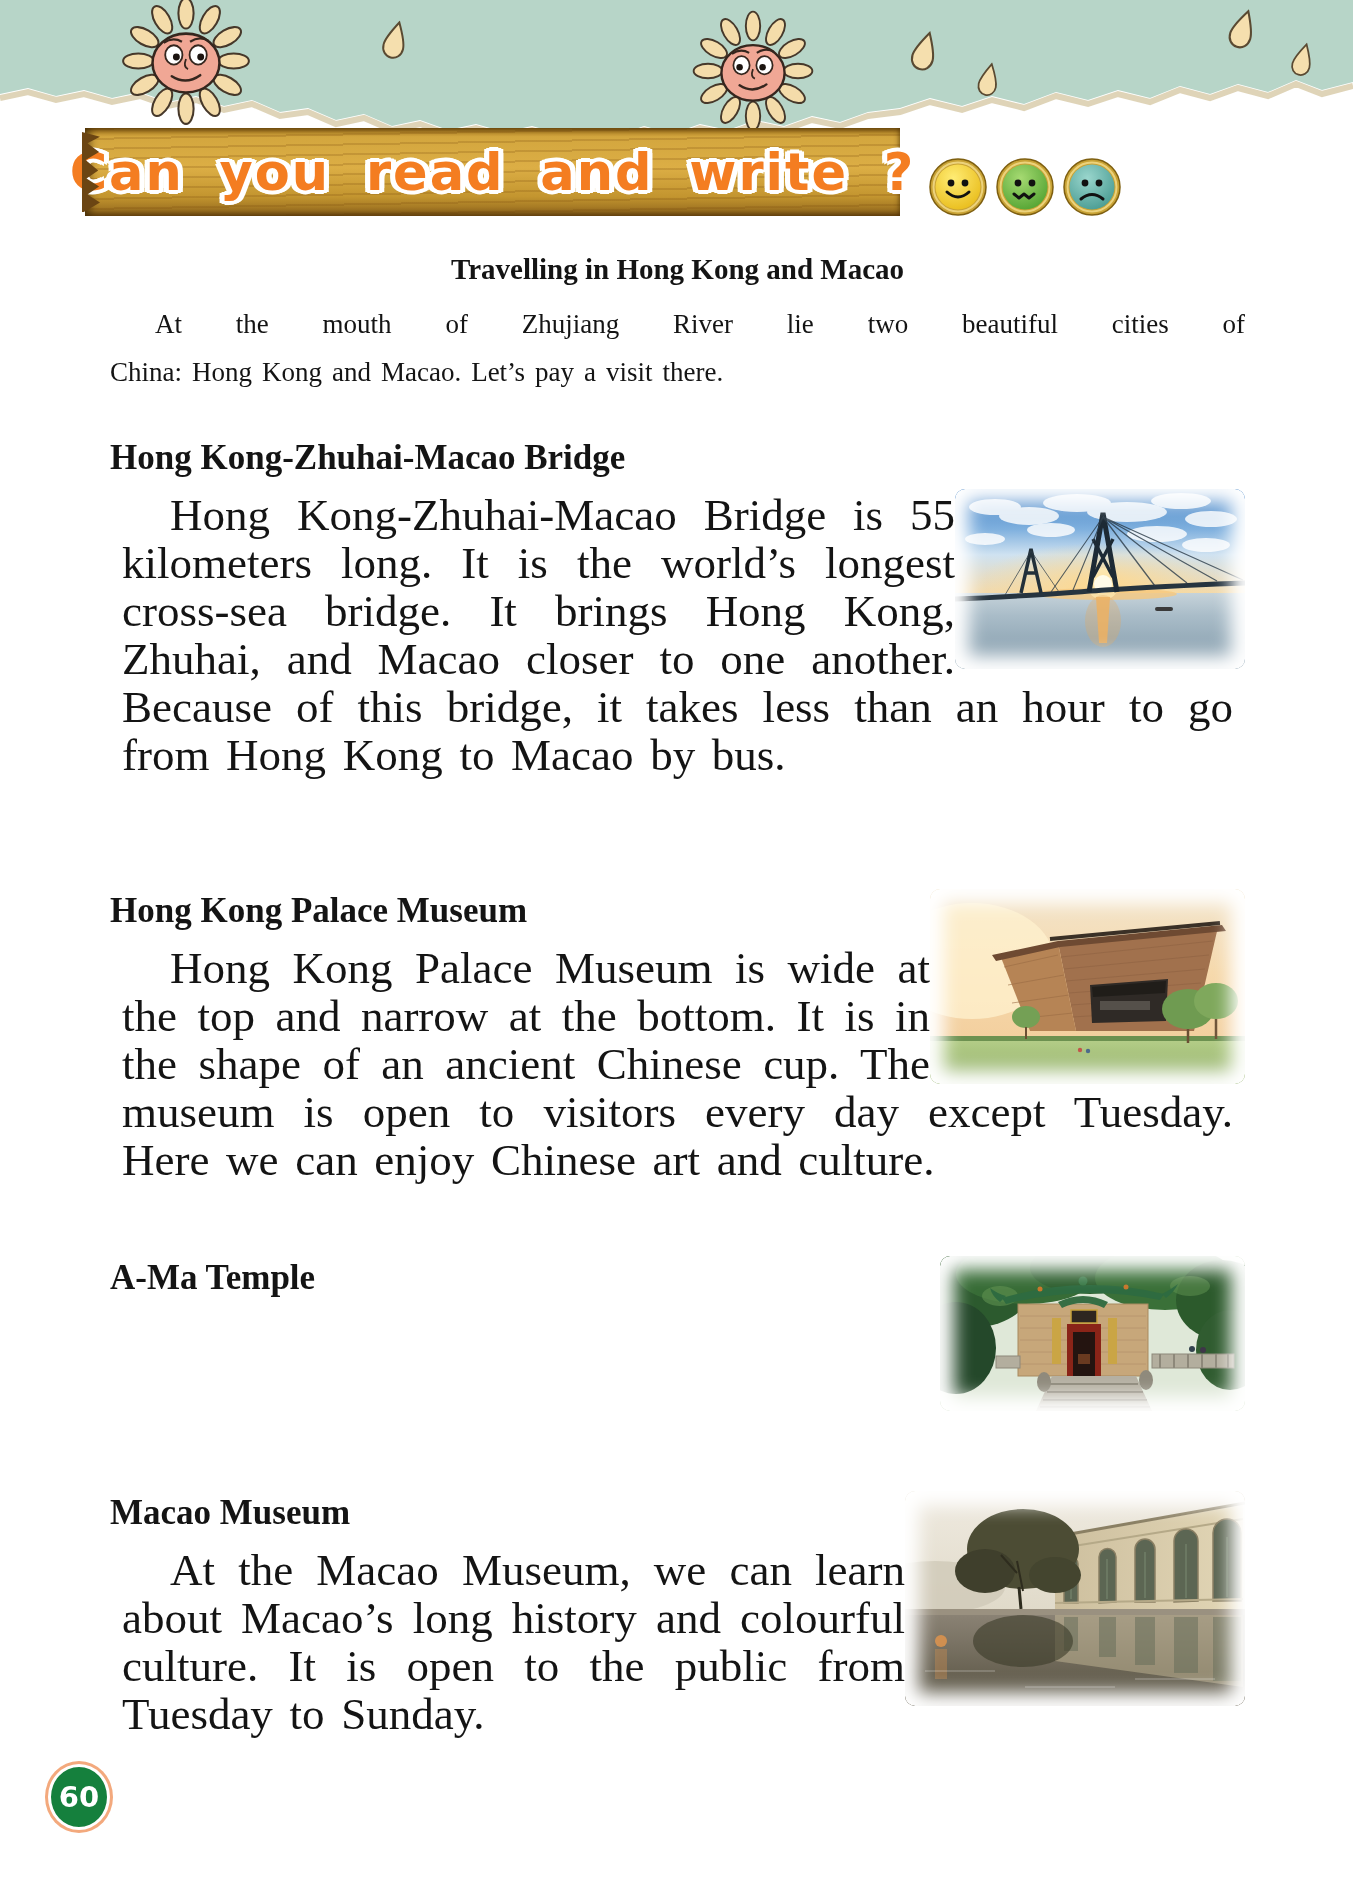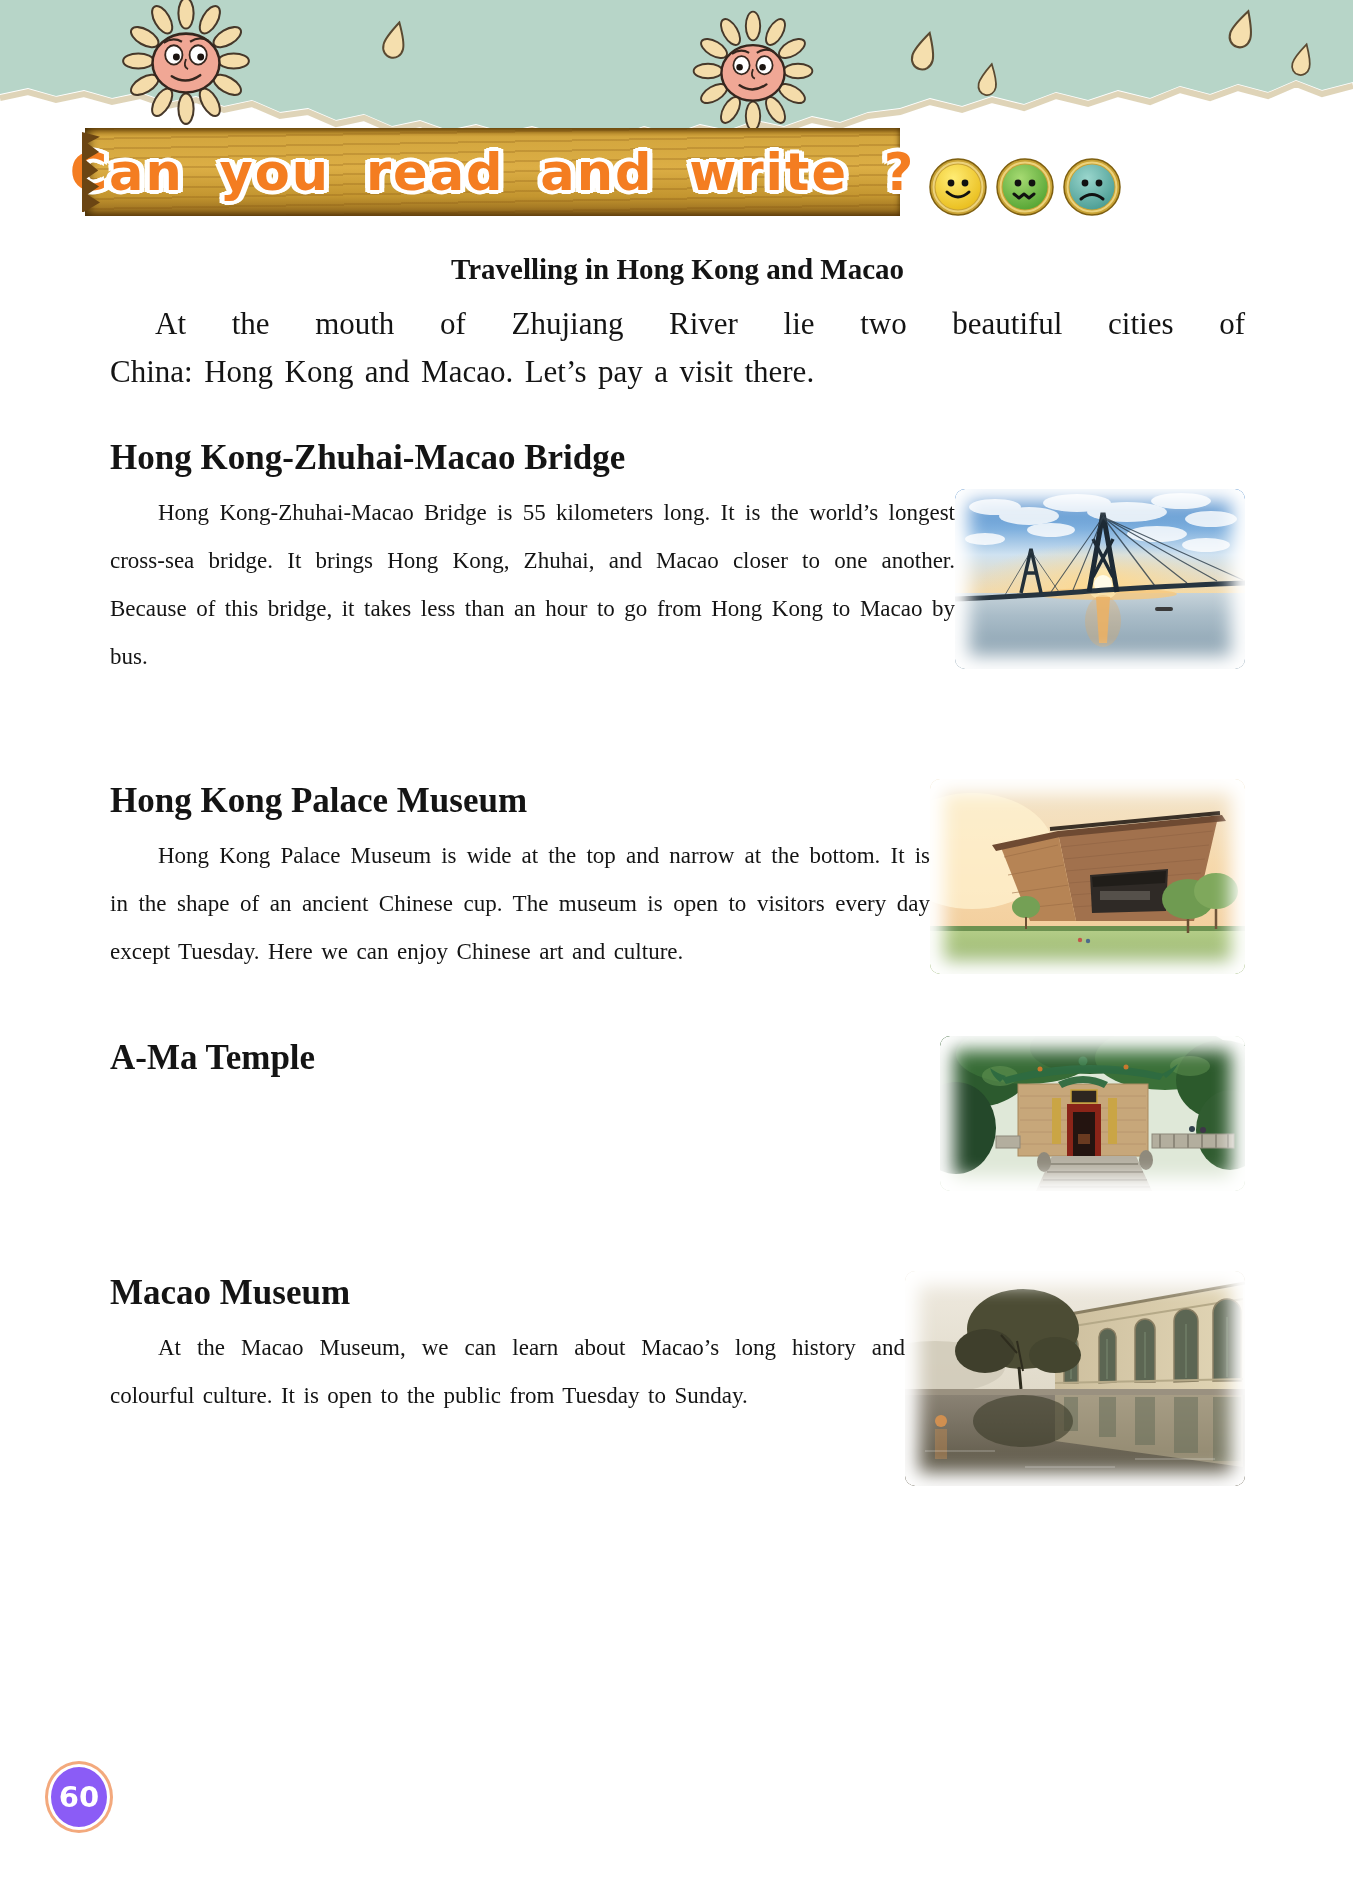--- a/index.html
+++ b/index.html
@@ -32,43 +32,43 @@
          text-shadow:
            -4px 0 0 #fff,4px 0 0 #fff,0 -4px 0 #fff,0 4px 0 #fff,
            -3px -3px 0 #fff,3px -3px 0 #fff,-3px 3px 0 #fff,3px 3px 0 #fff,
            -5px 2px 0 #fff,5px 2px 0 #fff,-5px -2px 0 #fff,5px -2px 0 #fff;}
   .faces{position:absolute;left:928px;top:157px;display:flex;gap:7px;}
   .face{width:60px;height:60px;}
 
   
   .content{position:absolute;left:110px;top:232px;width:1135px;}
   h1.title{margin:16px 0 10px 0;font-size:29px;line-height:42px;text-align:center;font-weight:bold;}
-  .intro-line{font-size:31px;line-height:48px;word-spacing:.12em;}
+  .intro-line{font-size:27px;line-height:48px;word-spacing:.12em;}
   .intro-l1{padding-left:45px;text-align:justify;text-align-last:justify;}
   .sec{position:relative;}
   .sec::after{content:"";display:block;clear:both;}
   .sec h2{margin:0 0 10px 0;font-size:35px;line-height:43px;font-weight:bold;}
-  .sec p{margin:0;font-size:23px;line-height:48px;text-align:justify;
+  .sec p{margin:12px;font-size:45px;line-height:48px;text-align:justify;
          text-indent:48px;word-spacing:.12em;}
   .sec-bridge{margin-top:40px;}
   .sec-palace{margin-top:98px;}
   .sec-temple{margin-top:60px;}
   .sec-macao{margin-top:80px;}
 
   figure.photo{position:relative;float:right;margin:0;border-radius:10px;overflow:hidden;}
   figure.photo::after{content:"";position:absolute;inset:0;border-radius:10px;
          box-shadow:inset 0 0 18px 14px #fff;pointer-events:none;}
   .ph-bridge{width:290px;height:180px;margin-left:20px;margin-right:55px;margin-bottom:-35px;}
   .ph-palace{width:315px;height:195px;margin-left:45px;margin-right:5px;margin-bottom:55px;}
   .ph-temple{width:305px;height:155px;margin-left:55px;margin-right:5px;margin-bottom:40px;}
   .ph-macao{width:340px;height:215px;margin-left:25px;margin-right:0;}
 
   
   .page-badge{position:absolute;left:48px;top:1764px;width:56px;height:60px;border-radius:50%;
-        background:#8b5cf6;border:3px solid #fff;box-shadow:0 0 0 3px #f3a97d;
+        background:#15803d;border:3px solid #fff;box-shadow:0 0 0 3px #f3a97d;
         display:flex;align-items:center;justify-content:center;}
   .page-badge span{font-family:"DejaVu Sans",sans-serif;font-weight:bold;font-size:29px;color:#fff;}
 </style>
 </head>
 <body>
 
 <div class="page">
 
   <div class="hdr">
     <svg class="band-svg" width="1353" height="150" viewBox="0 0 1353 150">

